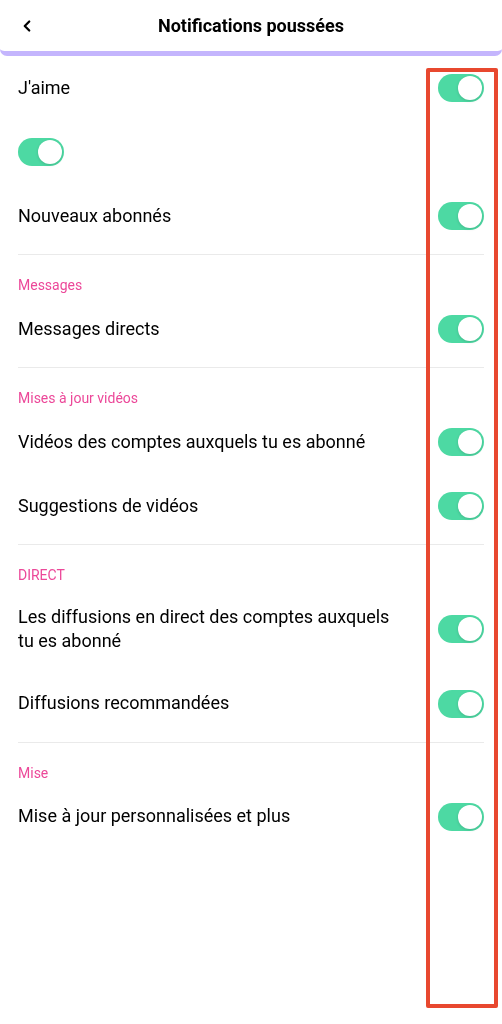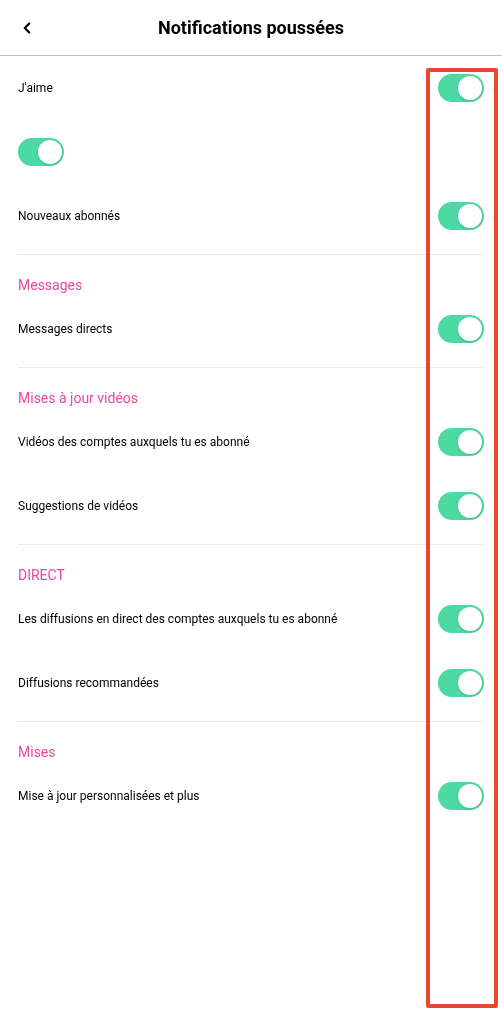--- a/index.html
+++ b/index.html
@@ -14,21 +14,22 @@
       height: 1024px;
       position: relative;
       overflow: hidden;
     }
     .header {
       display: flex;
       align-items: center;
       justify-content: center;
       height: 56px;
       position: relative;
-      border-bottom: 1px solid #c4b5fd;
+      border-bottom: 5px solid #c4b5fd;
+      border-radius: 7px;
     }
     .back-button {
       position: absolute;
       left: 12px;
       top: 50%;
       transform: translateY(-50%);
       width: 30px;
       height: 30px;
       display: flex;
       align-items: center;
@@ -56,21 +57,21 @@
       z-index: 10;
     }
     .row {
       display: flex;
       align-items: center;
       justify-content: space-between;
       min-height: 62px;
       padding: 18px 0;
     }
     .row-label {
-      font-size: 12px;
+      font-size: 18px;
       color: #000;
       flex: 1;
       padding-right: 36px;
       line-height: 1.35;
     }
     .section-header {
       font-size: 14px;
       color: #ec4899;
       padding-top: 22px;
       padding-bottom: 4px;
@@ -151,19 +152,19 @@
   <div class="row">
     <div class="row-label">Les diffusions en direct des comptes auxquels tu es abonné</div>
     <div class="toggle"></div>
   </div>
   <div class="row">
     <div class="row-label">Diffusions recommandées</div>
     <div class="toggle"></div>
   </div>
   <div class="divider"></div>
 
-  <div class="section-header">Mises</div>
+  <div class="section-header">Mise</div>
   <div class="row">
     <div class="row-label">Mise à jour personnalisées et plus</div>
     <div class="toggle"></div>
   </div>
 
 </div>
 
 </body></html>

